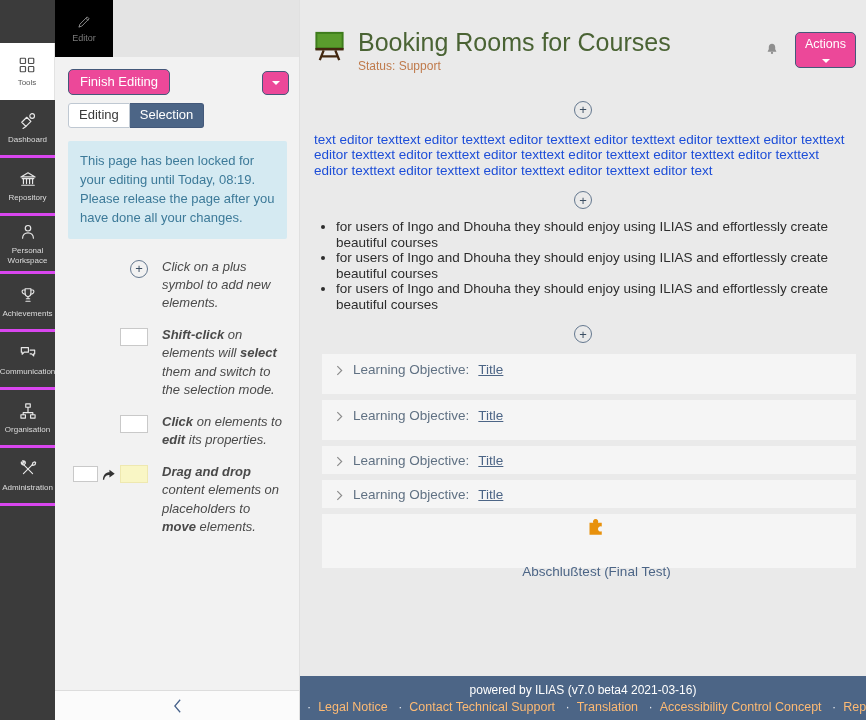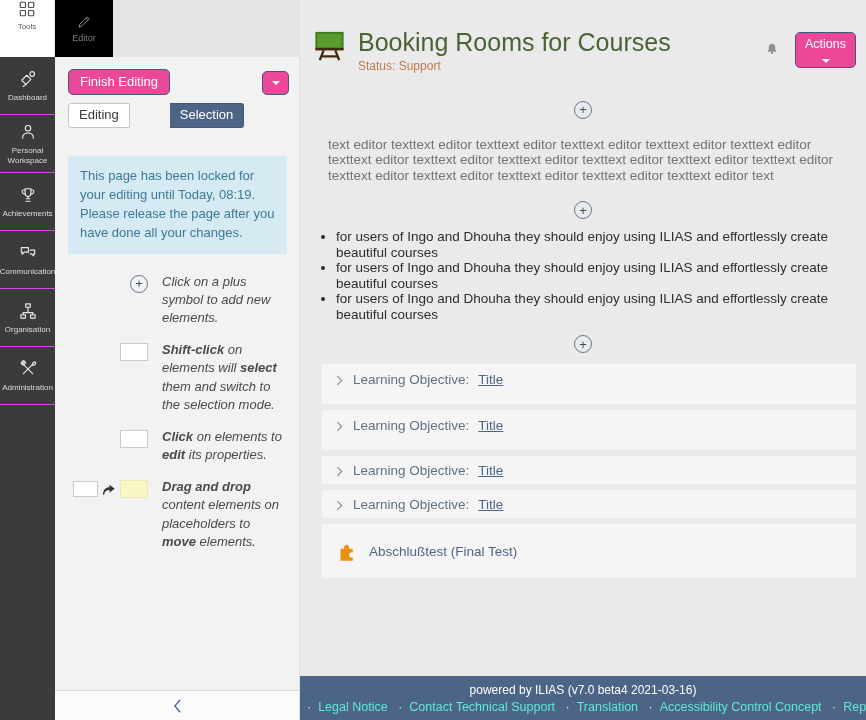--- a/index.html
+++ b/index.html
@@ -7,46 +7,46 @@
   body {
     width:866px; height:720px; position:relative; overflow:hidden;
     font-family:"Liberation Sans", sans-serif; background:#eaeaea; color:#2f2f2f;
   }
   svg { display:block; }
 
   
   .rail { position:absolute; left:0; top:0; width:55px; height:720px; background:#3b3b3b; }
   .rail-tools {
     height:57px; background:#ffffff; border-right:1px solid #e3e3e3;
-    display:flex; flex-direction:column; align-items:center; gap:4px; cursor:pointer;
+    display:flex; flex-direction:column; align-items:center; justify-content:center; gap:4px; cursor:pointer;margin-top:43px;
   }
   .rail-tools .lbl { color:#5a5a5a; }
   .rail-item {
-    height:58px; border-bottom:1px solid #d946ef; cursor:pointer;
+    height:58px; border-bottom:3px solid #d946ef; cursor:pointer;
     display:flex; flex-direction:column; align-items:center; justify-content:center; gap:4px;
   }
   .lbl { font-size:8px; color:#dcdcdc; text-align:center; line-height:1.25; padding:0 2px; }
 
   
   .editor { position:absolute; left:55px; top:0; width:245px; height:720px; background:#f2f2f2; border-right:1px solid #e0e0e0; }
   .tabstrip { height:57px; background:#e4e4e4; display:flex; }
   .ed-tab {
     width:58px; background:#000000; cursor:pointer;
     display:flex; flex-direction:column; align-items:center; justify-content:center; gap:3px;
   }
   .ed-tab .lbl { color:#7b7b7b; font-size:9px; }
   .ed-body { padding:12px 10px 0 13px; }
   .btn {
     background:#ec4899; color:#fff; border:1px solid #44597a; border-radius:5px;
     font-size:13px; padding:4px 11px; cursor:pointer; font-family:inherit; line-height:1.25;flex-direction:column;
   }
   .finish-row { display:flex; justify-content:space-between; align-items:flex-end; margin-bottom:8px; }
   .caret-btn { width:27px; height:24px; display:flex; align-items:center; justify-content:center; padding:0; }
   .caret { width:0; height:0; border-left:4px solid transparent; border-right:4px solid transparent; border-top:4px solid #fff; display:inline-block; }
-  .viewctl { display:inline-flex; margin-bottom:26px;gap:40px; }
+  .viewctl { display:inline-flex; margin-bottom:11px; }
   .vc { font-size:13px; padding:3px 10px; cursor:pointer; line-height:1.3; }
   .vc-editing { background:#fff; color:#3a3a3a; border:1px solid #bfc8d2; border-radius:3px 0 0 3px; }
   .vc-selection { background:#4c6586; color:#fff; border:1px solid #44597a; border-left:none; border-radius:0 3px 3px 0;text-align:right; }
   .infobox {
     background:#d5eaf2; color:#3d7a99; font-size:13px; line-height:1.45;
     padding:11px 12px; border-radius:2px; margin:2px 2px 19px 0;
   }
   .hint { display:flex; margin-bottom:13px; }
   .hint-icn { width:94px; flex:none; display:flex; justify-content:flex-end; align-items:flex-start; gap:4px; padding-right:14px; padding-top:2px; }
   .hint-txt { flex:1; font-style:italic; font-size:13px; color:#4a4a4a; line-height:1.42; padding-right:6px; }
@@ -74,46 +74,46 @@
   .status { font-size:12px; color:#bf7a4b; margin-top:2px; }
   .hdr-right { display:flex; align-items:center; gap:15px; padding-top:4px; flex:none; }
   .bell { cursor:pointer; }
   .actions-btn { font-size:12.5px; padding:4px 9px; display:inline-flex; align-items:center; gap:6px; }
 
   .content { padding:0 10px; }
   .plusrow { display:flex; justify-content:center; }
   .pr1 { margin:26px 0 13px; }
   .pr2 { margin:13px 0 10px; }
   .pr3 { margin:13px 0 11px; }
-  .para { font-size:13.5px; color:#737373; line-height:15.5px; margin:18px; }
+  .para { font-size:13.5px; color:#1d4ed8; line-height:15.5px; margin:4px; }
   ul.bullets { margin:0; padding-left:26px; font-size:13.5px; color:#2d2d2d; line-height:15.5px; }
   .obj {
     background:#f5f5f5; margin:0 0 6px 12px; padding:8px 0 0 13px; cursor:pointer;text-align:center;
   }
   .obj.tall { height:40px; }
   .obj.short { height:28px; padding-top:7px; }
   .obj-inner { display:flex; align-items:center; gap:9px; font-size:13.5px; line-height:1.2; }
   .obj-label { color:#607183; }
   .obj-link { color:#4c6586; text-decoration:underline; cursor:pointer; }
   .chev { flex:none; display:inline-flex; }
   .ftest {
     background:#f5f5f5; margin:5px 0 0 12px; height:54px;
-    display:flex; align-items:center; gap:11px; padding-left:15px; cursor:pointer;
+    display:flex; align-items:center; gap:28px; padding-left:15px; cursor:pointer;flex-direction:column;
   }
   .ftest-link { font-size:13.5px; color:#4c6586; cursor:pointer; }
 
   
   .footer {
     position:absolute; left:300px; bottom:0; width:566px; height:44px;
     background:#4c6586; color:#fff; text-align:center; padding-top:7px;
   }
   .powered { font-size:12px; }
   .f-links { margin-top:3px; font-size:12.5px; white-space:nowrap; }
   .f-links .sep { margin:0 7px; opacity:.85; }
-  .flink { color:#5eead4; text-decoration:none; cursor:pointer; }
+  .flink { color:#fdba74; text-decoration:none; cursor:pointer; }
 </style>
 </head>
 <body>
 
 <div class="rail">
   <div class="rail-tools">
     <span>
       <svg width="18" height="18" viewBox="0 0 24 24" fill="none" stroke="#4f4f4f" stroke-width="1.6">
         <rect x="3" y="3" width="7" height="7" rx="1"></rect>
           <rect x="14" y="3" width="7" height="7" rx="1"></rect>
@@ -128,20 +128,31 @@
     <span>
       <svg width="20" height="20" viewBox="0 0 24 24" fill="none" stroke="#e8e8e8" stroke-width="1.4" stroke-linecap="round" stroke-linejoin="round">
         <path d="M4.5 13.5 10.5 7.5 15.5 12.5 9.5 18.5z"></path>
           <circle cx="17" cy="6" r="2.8"></circle>
           <path d="M9.5 18.5 6 21"></path>
       </svg>
     </span>
     <span class="lbl">Dashboard</span>
   </div>
 
+  <div class="rail-item">
+    <span>
+      <svg width="20" height="20" viewBox="0 0 24 24" fill="none" stroke="#e8e8e8" stroke-width="1.4" stroke-linecap="round" stroke-linejoin="round">
+        <path d="M3.5 9.5 12 4.5l8.5 5z"></path>
+          <path d="M5 11.5h14"></path>
+          <path d="M6.5 11.5v6M10.2 11.5v6M13.9 11.5v6M17.5 11.5v6"></path>
+          <path d="M4.5 19.5h15"></path>
+      </svg>
+    </span>
+    <span class="lbl">Repository</span>
+  </div>
 
   <div class="rail-item">
     <span>
       <svg width="20" height="20" viewBox="0 0 24 24" fill="none" stroke="#e8e8e8" stroke-width="1.4" stroke-linecap="round" stroke-linejoin="round">
         <circle cx="12" cy="7.5" r="3.3"></circle>
           <path d="M5.5 19.5c0-4 2.8-6.5 6.5-6.5s6.5 2.5 6.5 6.5"></path>
       </svg>
     </span>
     <span class="lbl">Personal Workspace</span>
   </div>

